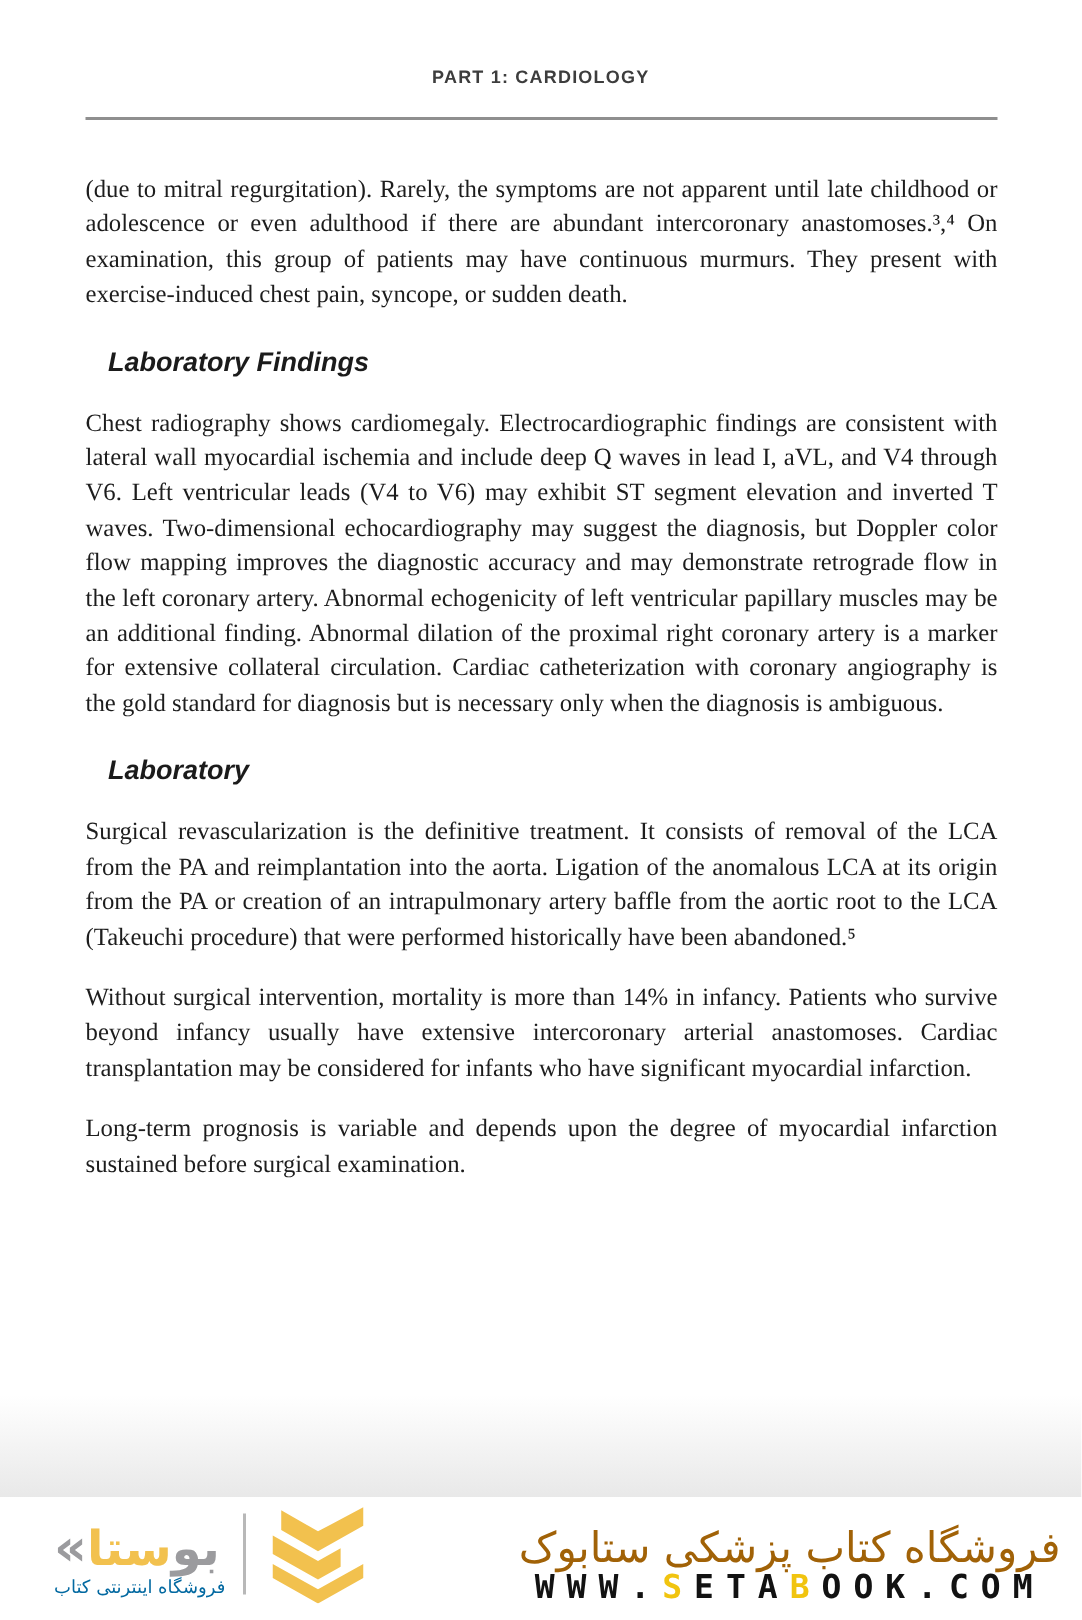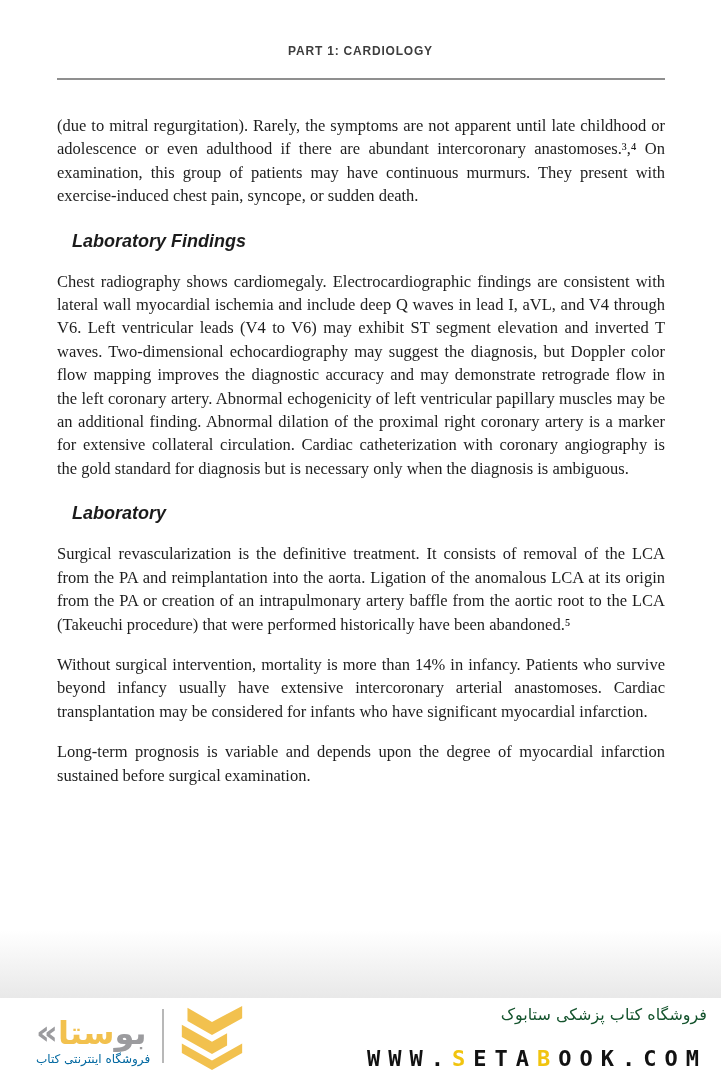--- a/index.html
+++ b/index.html
@@ -73,22 +73,22 @@
     margin:0 12px 8px 12px;
   }
   .chevron-mark{margin-bottom:2px;}
 
   .store-info{
     position:absolute;right:14px;bottom:8px;
     text-align:right;
   }
   .store-name-fa{
     font-family:"DejaVu Sans", sans-serif;
-    font-size:16px;color:#14532d;line-height:26px;
-    margin-bottom:18px;
+    font-size:28px;color:#a16207;line-height:26px;
+    margin-bottom:1px;
   }
   .store-url{
     font-family:"DejaVu Sans Mono", monospace;
     font-weight:bold;font-size:22px;line-height:26px;
     letter-spacing:8px;color:#121212;
     white-space:nowrap;
     text-align:center;
   }
   .store-url .accent{color:#f1c40f;}
 </style>

